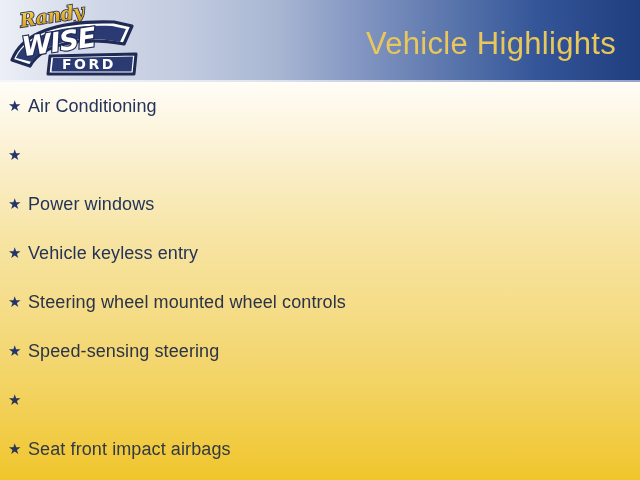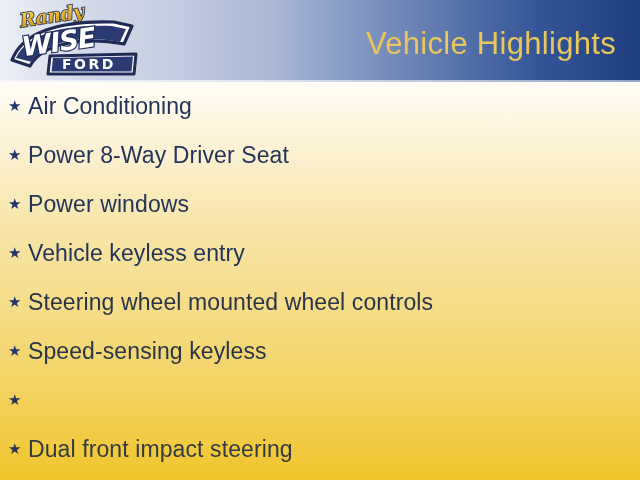--- a/index.html
+++ b/index.html
@@ -115,21 +115,21 @@
   .star-icon {
     width: 20px;
     flex: 0 0 20px;
     font-size: 15px;
     line-height: 1;
     color: #23356b;
     text-align: left;
     font-family: "DejaVu Sans", sans-serif;
   }
   .item-label {
-    font-size: 23px;
+    font-size: 18px;
     color: #243358;
     letter-spacing: 0.1px;
     white-space: nowrap;
     font-family: "Liberation Sans", sans-serif;
   }
   
   .highlight-item:nth-child(5) .item-label,
   .highlight-item:nth-child(6) .item-label { color: #2b3348; }
   .highlight-item:nth-child(7) .item-label,
   .highlight-item:nth-child(8) .item-label { color: #333a44; }
@@ -180,48 +180,47 @@
   <div id="body-panel">
     <ul id="highlight-list">
 
       <li class="highlight-item">
         <span class="star-icon">★</span>
         <span class="item-label">Air Conditioning</span>
       </li>
 
       <li class="highlight-item">
         <span class="star-icon">★</span>
-        <span class="item-label">Power 8-Way Driver Seat</span>
       </li>
 
       <li class="highlight-item">
         <span class="star-icon">★</span>
         <span class="item-label">Power windows</span>
       </li>
 
       <li class="highlight-item">
         <span class="star-icon">★</span>
         <span class="item-label">Vehicle keyless entry</span>
       </li>
 
       <li class="highlight-item">
         <span class="star-icon">★</span>
         <span class="item-label">Steering wheel mounted wheel controls</span>
       </li>
 
       <li class="highlight-item">
         <span class="star-icon">★</span>
-        <span class="item-label">Speed-sensing keyless</span>
-      </li>
-
-      <li class="highlight-item">
-        <span class="star-icon">★</span>
-      </li>
-
-      <li class="highlight-item">
-        <span class="star-icon">★</span>
-        <span class="item-label">Dual front impact steering</span>
+        <span class="item-label">Speed-sensing steering</span>
+      </li>
+
+      <li class="highlight-item">
+        <span class="star-icon">★</span>
+      </li>
+
+      <li class="highlight-item">
+        <span class="star-icon">★</span>
+        <span class="item-label">Seat front impact airbags</span>
       </li>
 
     </ul>
   </div>
 
 </div>
 
 </body></html>

